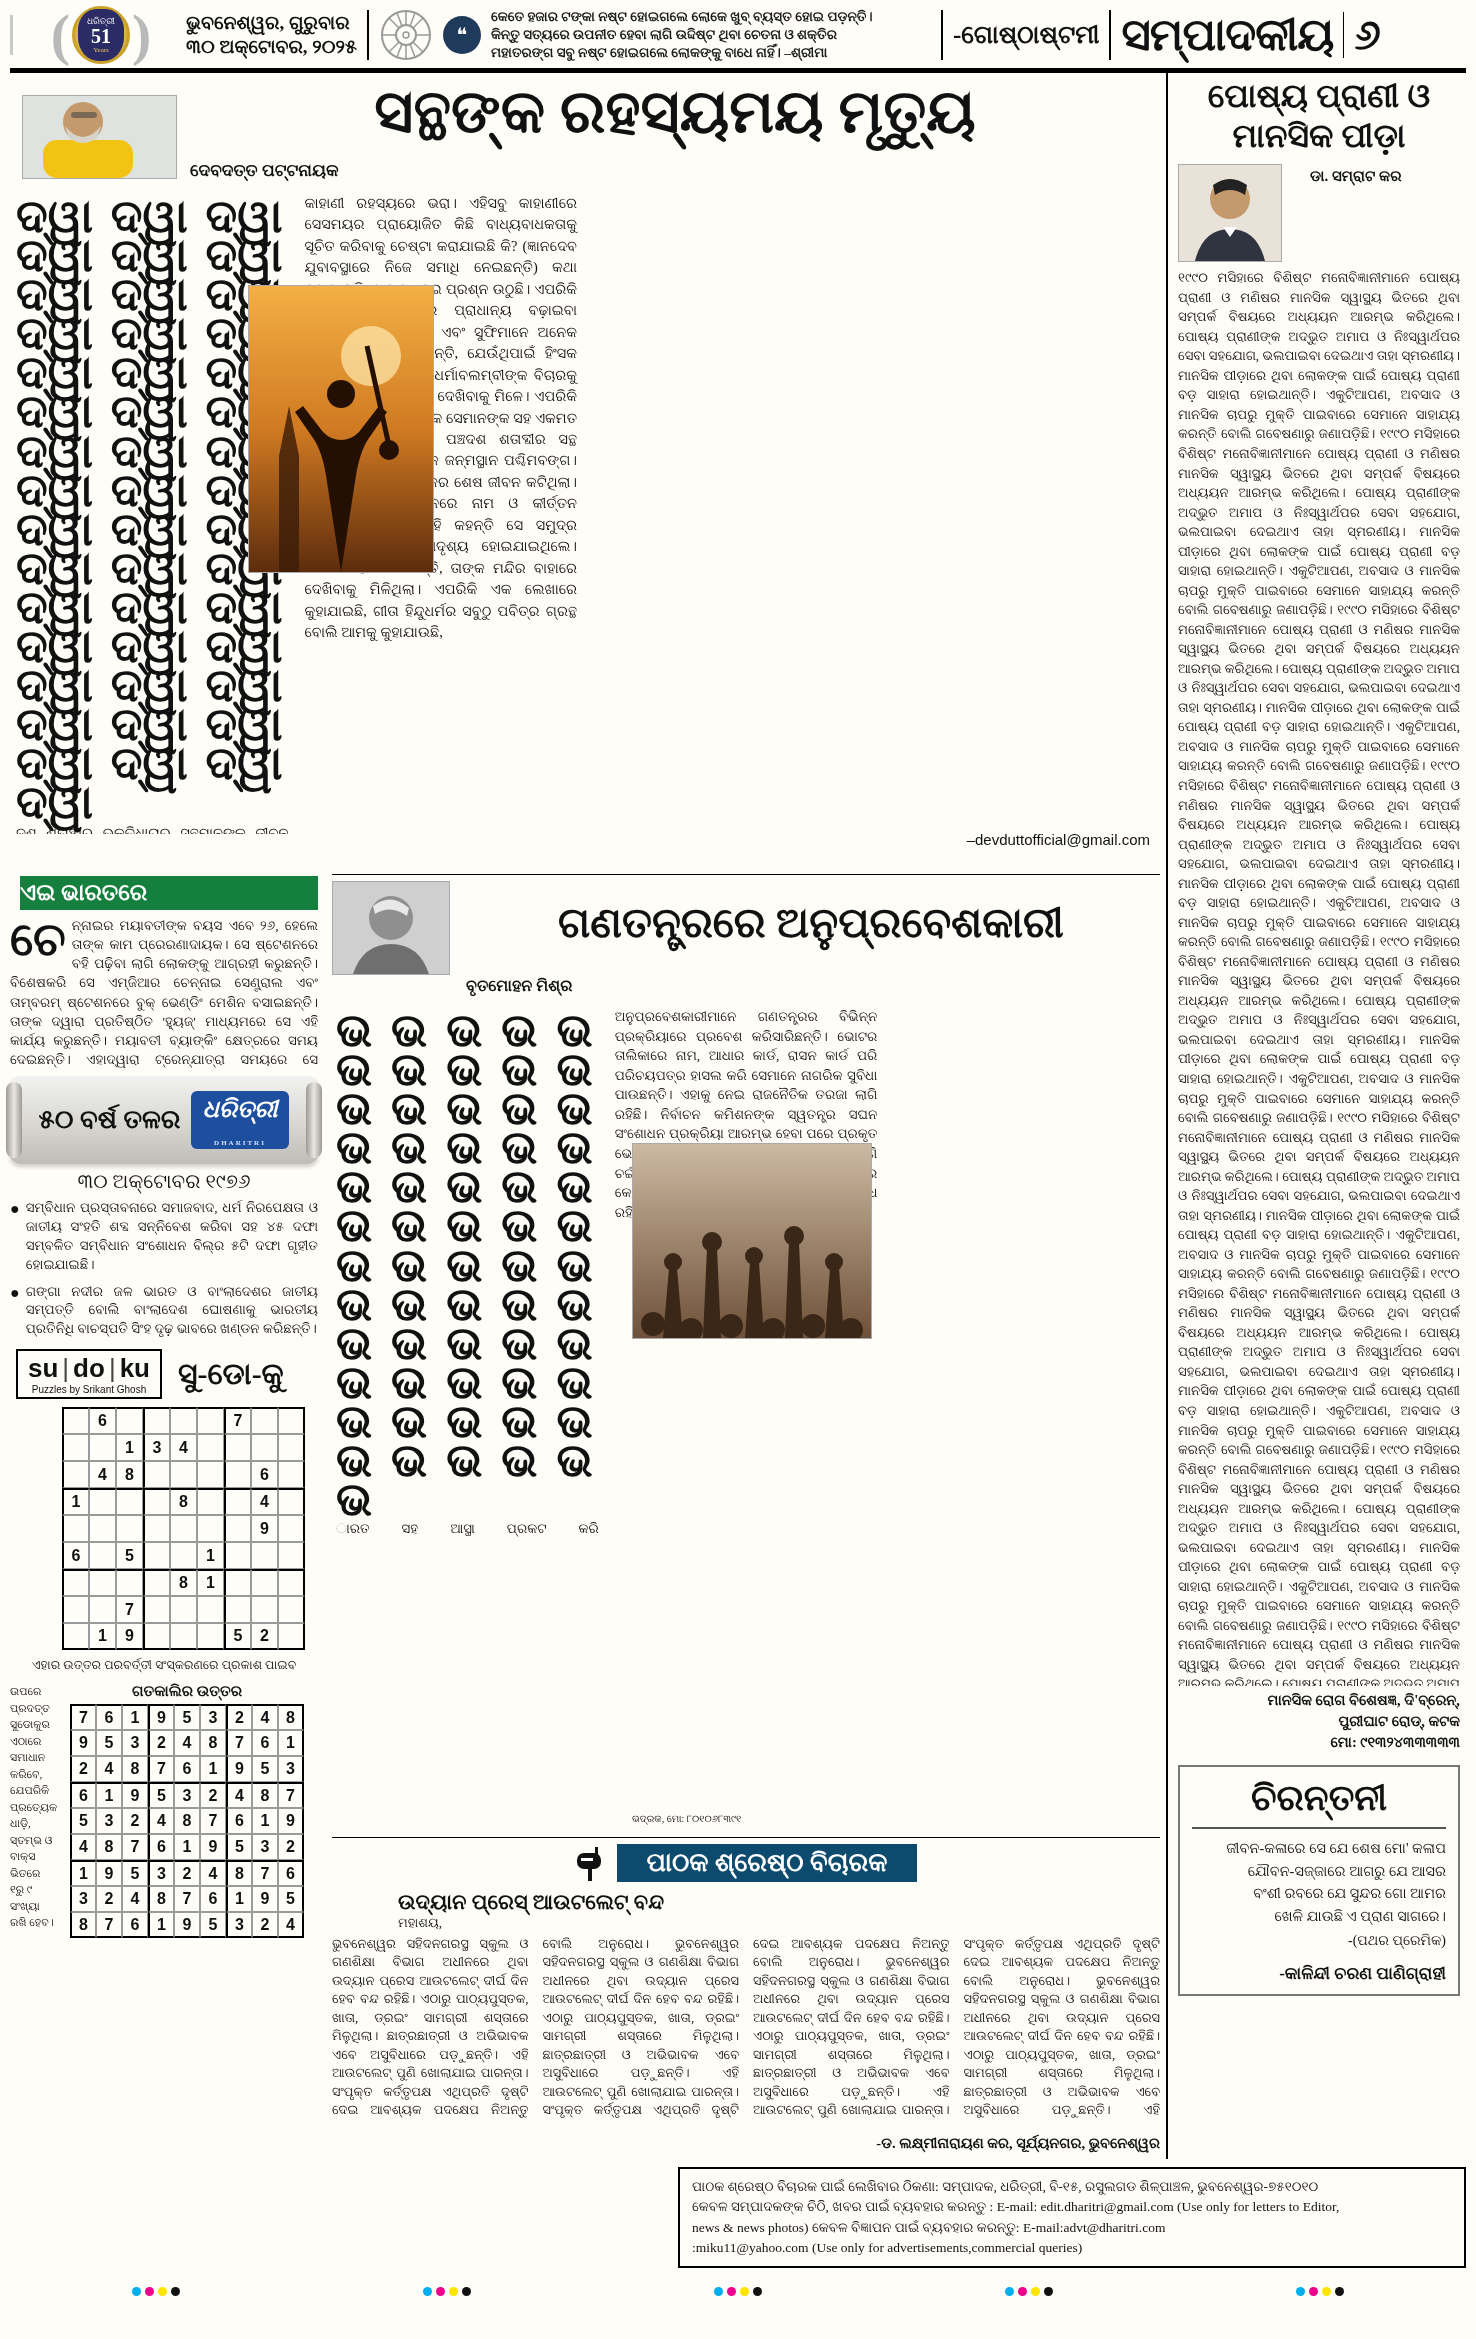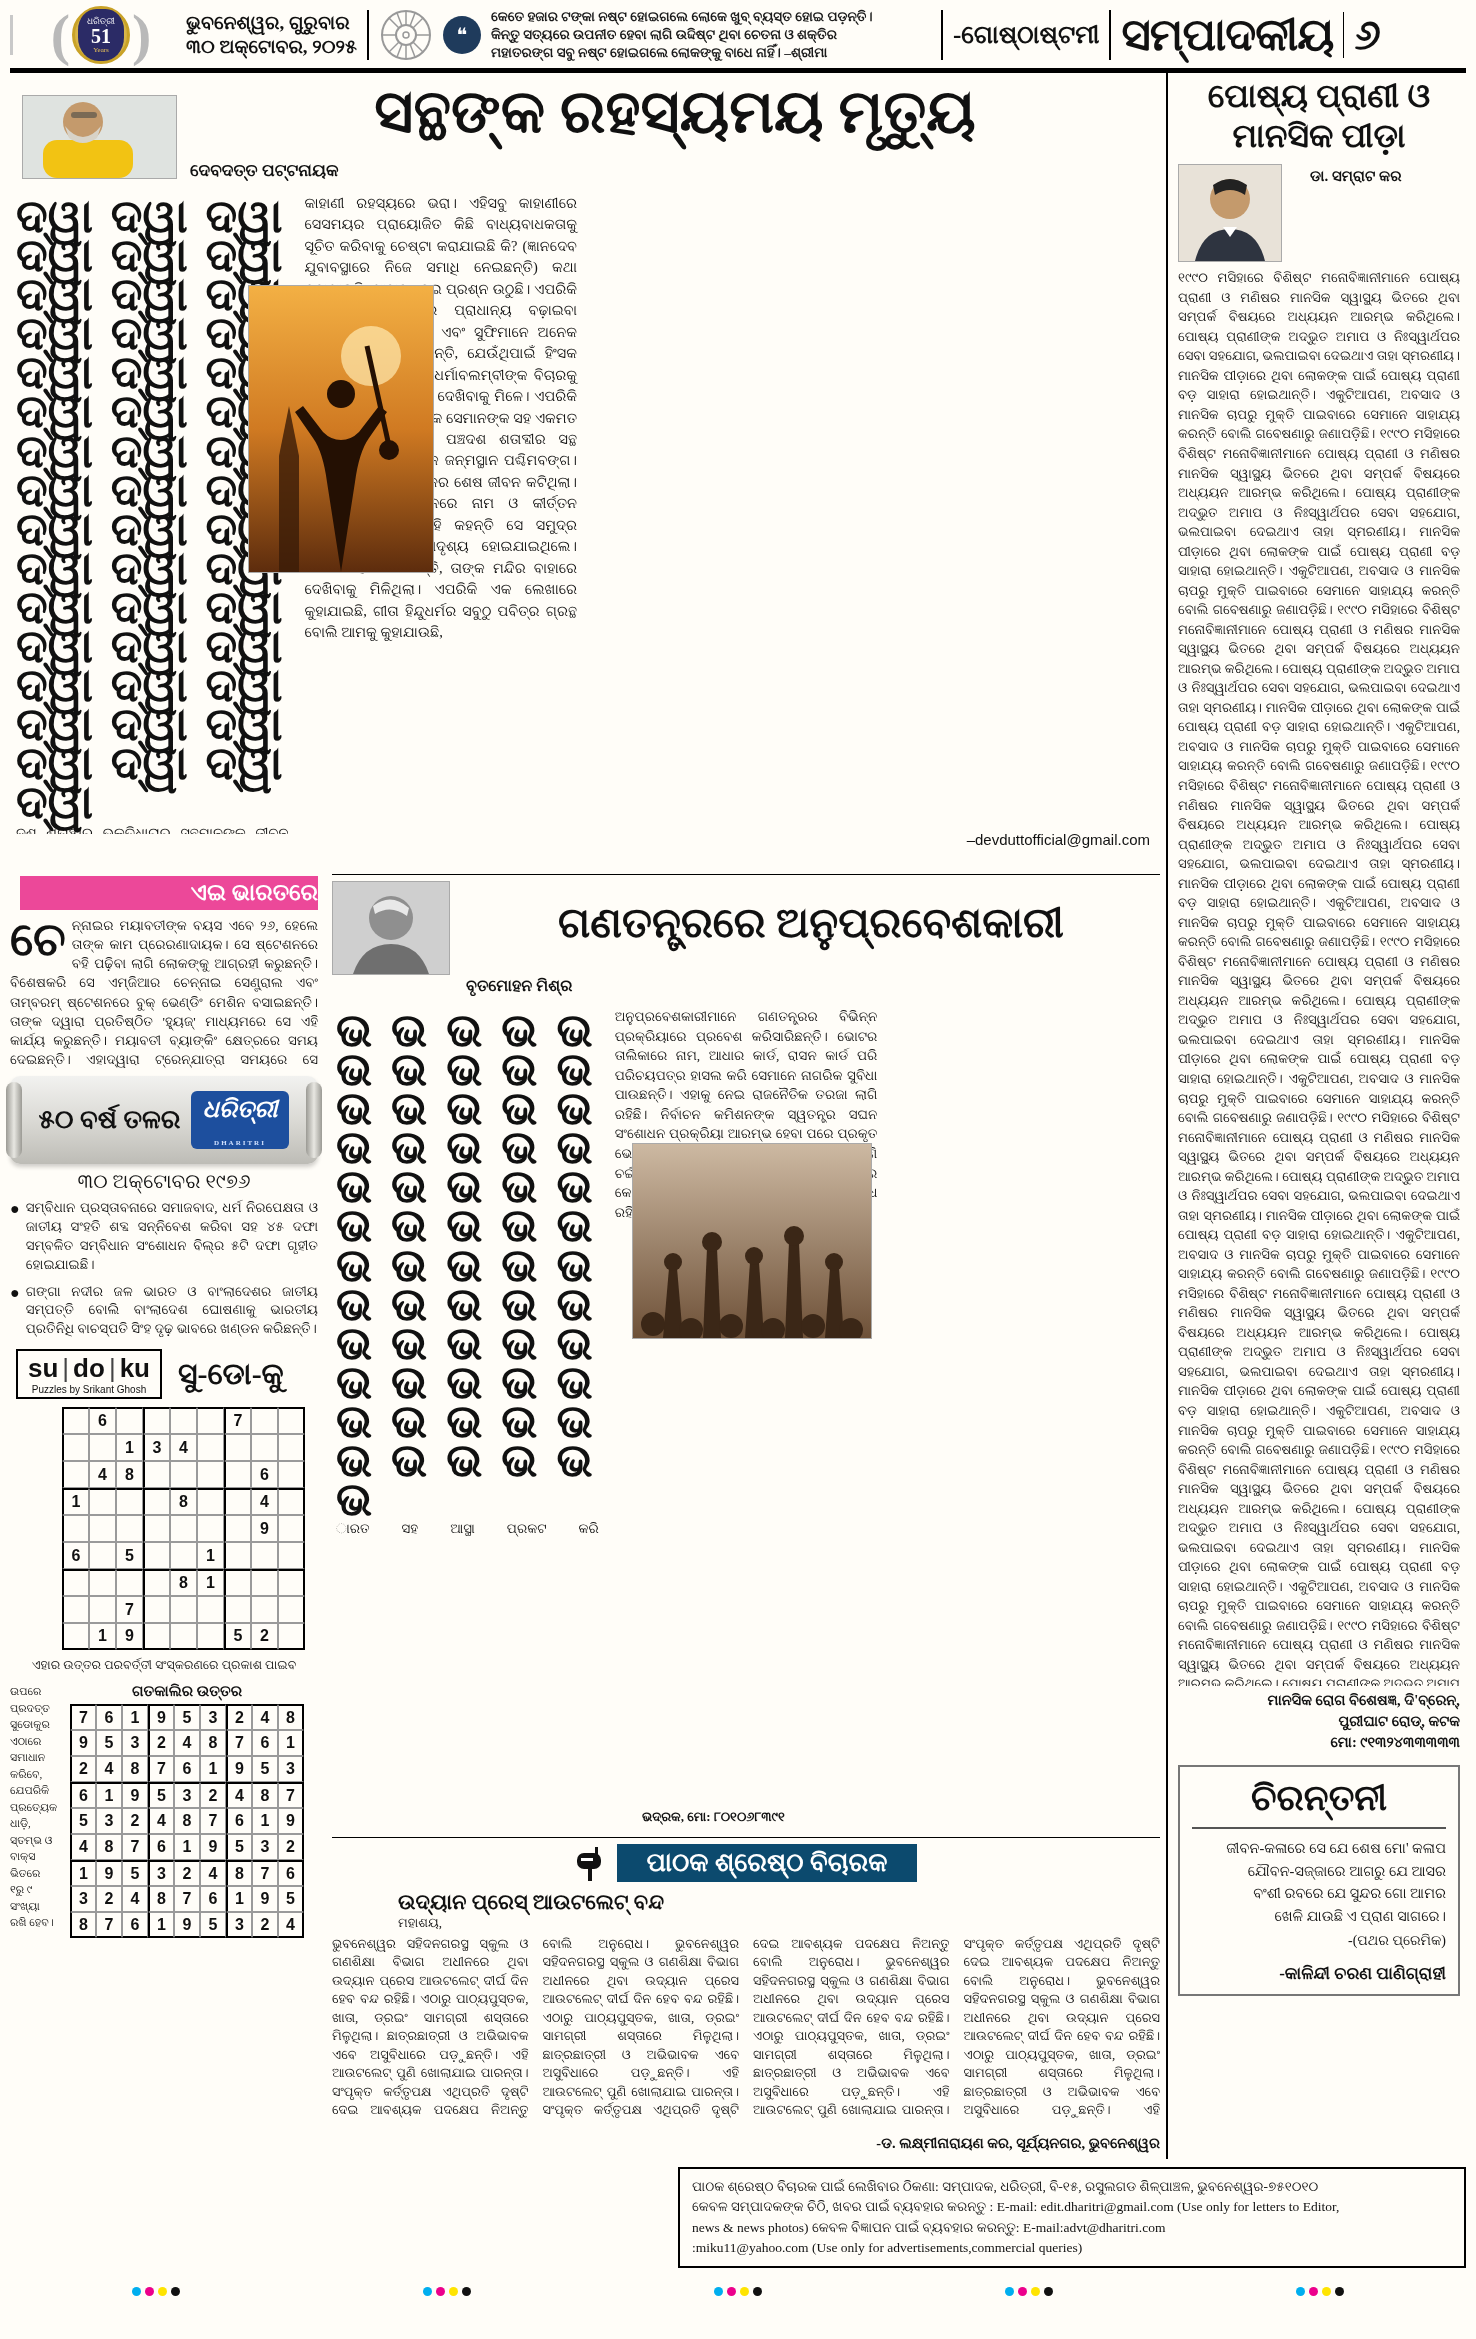--- a/index.html
+++ b/index.html
@@ -37,21 +37,21 @@
   .ma-body { position:absolute; left:6px; right:6px; top:120px; bottom:34px; column-count:4; column-gap:16px; font-size:14.5px; line-height:1.48; text-align:justify; overflow:hidden; }
   .dropcap { float:left; font-size:46px; line-height:0.85; font-weight:bold; padding:4px 6px 0 0; }
   .ma-image { position:absolute; left:238px; top:212px; width:186px; height:288px; border:1px solid #999; }
   .ma-sig { position:absolute; right:10px; bottom:20px; font-weight:normal; font-size:15px; font-family:"Liberation Sans",sans-serif;margin-top:36px; }
 
   
   .mid-band { display:flex; margin-top:6px; }
   .left-col { width:308px; flex:none; }
   .mid-col { flex:1; margin-left:14px; border-top:1px solid #000; }
 
-  .black-banner { background:#ec4899; color:#fff; text-align:right; font-size:23px; font-weight:bold; padding:4px 0; margin:2px 0 6px 10px; }
+  .black-banner { background:#15803d; color:#fff; text-align:left; font-size:23px; font-weight:bold; padding:4px 0; margin:2px 0 6px 10px; }
   .chennai-body { height:152px; overflow:hidden; font-size:13.5px; line-height:1.42; text-align:justify; }
 
   .scroll-banner { margin:8px 0 4px 0; height:88px; background:linear-gradient(#f2f2f0,#d8d7d2 55%,#bdbcb6); border-radius:10px; box-shadow:0 3px 4px #00000030; display:flex; align-items:center; justify-content:center; gap:10px; position:relative; }
   .scroll-banner:before,.scroll-banner:after { content:""; position:absolute; top:6px; bottom:6px; width:16px; background:linear-gradient(90deg,#9b9a94,#e8e7e2,#9b9a94); border-radius:8px; }
   .scroll-banner:before { left:-4px; } .scroll-banner:after { right:-4px; }
   .fifty-text { font-size:26px; font-weight:bold; }
   .fifty-logo { background:#1d4f9e; color:#fff; font-style:italic; font-weight:bold; font-size:24px; padding:6px 12px 2px 12px; border-radius:6px; text-align:center; line-height:1; }
   .fifty-logo small { display:block; font-size:7px; letter-spacing:2px; font-style:normal; color:#cfe0ff;margin-top:19px; }
   .fifty-date { text-align:center; font-weight:normal; font-size:20px; margin:6px 0; }
   .fy-item { display:flex; gap:6px; font-size:13.5px; line-height:1.4; text-align:justify; margin-bottom:8px; }
@@ -74,21 +74,21 @@
   .yesterday-label { text-align:center; font-weight:bold; font-size:15px; margin-bottom:4px; }
 
   
   .democracy { position:relative; height:958px; }
   .dem-header { display:flex; gap:12px; padding-top:6px; }
   .author-photo2 { width:118px; height:94px; flex:none; }
   .dem-headline { flex:1; text-align:center; font-size:42px; font-weight:bold; padding-top:18px; }
   .dem-byline { font-weight:bold; font-size:16px; margin:2px 0 4px 134px; }
   .dem-body { position:absolute; left:4px; right:4px; top:132px; bottom:36px; column-count:3; column-gap:16px; font-size:13.5px; line-height:1.45; text-align:justify; overflow:hidden; }
   .crowd-image { position:absolute; left:300px; top:268px; width:240px; height:196px; border:1px solid #888; }
-  .dem-sig { position:absolute; left:300px; bottom:8px; font-weight:bold; font-size:13px;margin-left:10px; }
+  .dem-sig { position:absolute; left:300px; bottom:8px; font-weight:normal; font-size:10px; }
 
   
   .letters { position:relative; height:322px; border-top:1px solid #000; margin-top:4px; padding-top:6px; }
   .letters-banner-row { display:flex; justify-content:center; align-items:center; gap:12px; }
   .letters-banner { background:#0c4a6e; color:#fff; font-size:26px; font-weight:bold; padding:4px 30px; }
   .letter-title { font-weight:bold; font-size:21px; margin:8px 0 0 66px; }
   .letter-salutation { font-size:13px; margin-left:66px; }
   .letters-body { height:196px; column-count:4; column-gap:14px; font-size:13px; line-height:1.42; text-align:justify; overflow:hidden; margin-top:4px; }
   .letter-sig { text-align:right; font-weight:bold; font-size:14.5px; margin-top:4px; }
 

